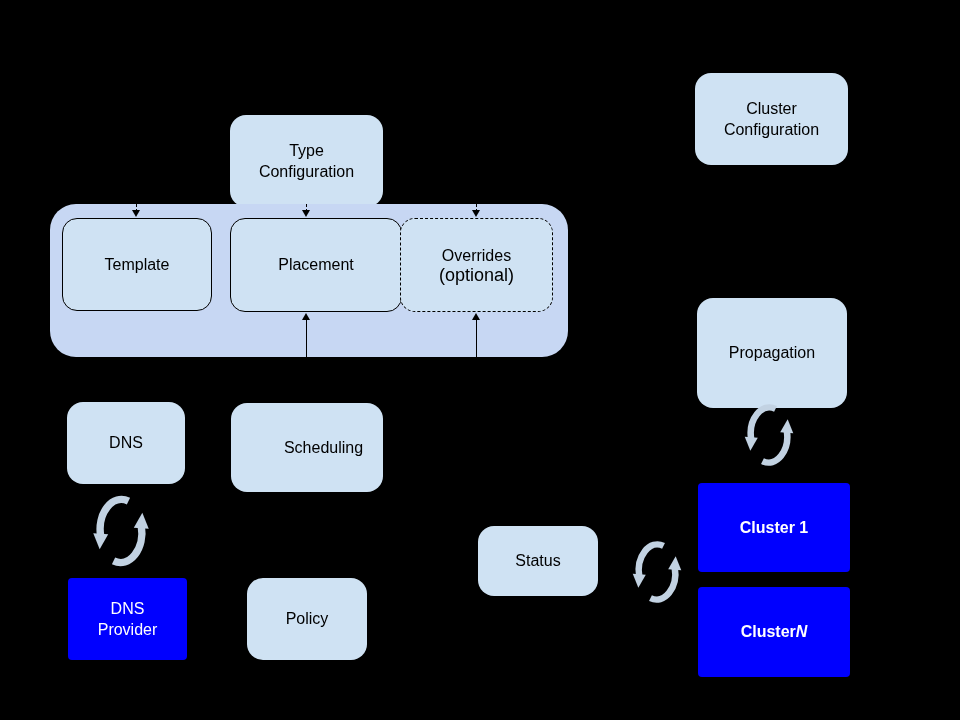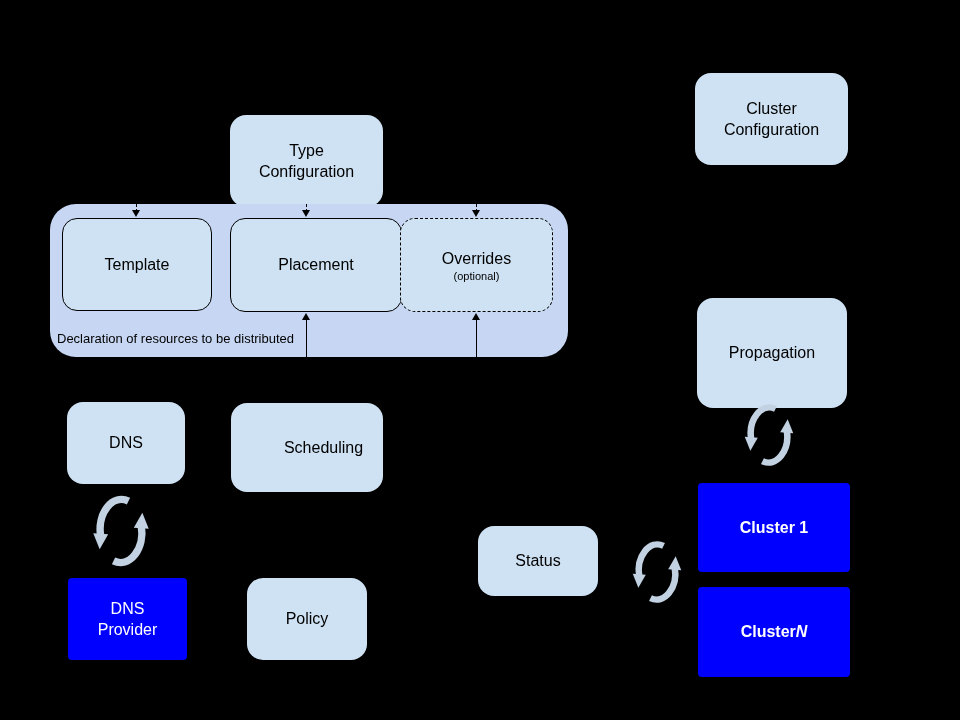--- a/index.html
+++ b/index.html
@@ -41,21 +41,21 @@
     left:50px;top:204px;width:518px;height:153px;
     background:var(--container-fill);
     border-radius:26px;
   }
   .inner{
     background:var(--box-fill);
     border:1px solid var(--line);
     border-radius:15px;
   }
   .inner.dashed{ border:1.4px dashed var(--line); }
-  .sublabel{ display:block; font-size:11px; line-height:1.1; }
+  .sublabel{ display:block; font-size:18px; line-height:1.1; }
   .note{
     position:absolute;
     left:57px;top:331px;
     font-size:13px;color:var(--text-dark);
     white-space:nowrap;
   }
   .vline{ position:absolute; width:0; }
   .vline.solid{ border-left:1px solid var(--line); }
   .vline.dash{ border-left:1px dashed var(--line); }
   .ah{ position:absolute; width:0; height:0; }
@@ -102,21 +102,20 @@
 
   <div class="node inner" style="left:62px;top:218px;width:150px;height:93px;">Template</div>
 
   <div class="node inner" style="left:230px;top:218px;width:172px;height:94px;">Placement</div>
 
   <div class="node inner dashed" style="left:400px;top:218px;width:153px;height:94px;flex-direction:column;text-align:center;">
     <span>Overrides</span>
     <span class="sublabel">(optional)</span>
   </div>
 
-  <div class="note">Declaration of resources to be distributed</div>
 
   <div class="node light" style="left:67px;top:402px;width:118px;height:82px;">DNS</div>
 
   <div class="node light" style="left:231px;top:403px;width:152px;height:89px;padding-left:33px;">Scheduling</div>
 
   <div class="node light" style="left:697px;top:298px;width:150px;height:110px;">Propagation</div>
 
   <div class="sync" style="left:89px;top:489px;width:64px;height:84px;">
     <svg viewBox="0 0 60 72" aria-hidden="true">
       <path d="M 37 8 A 20 28 0 0 0 11 41" fill="none" stroke="var(--sync-arrow)" stroke-width="7"></path>

